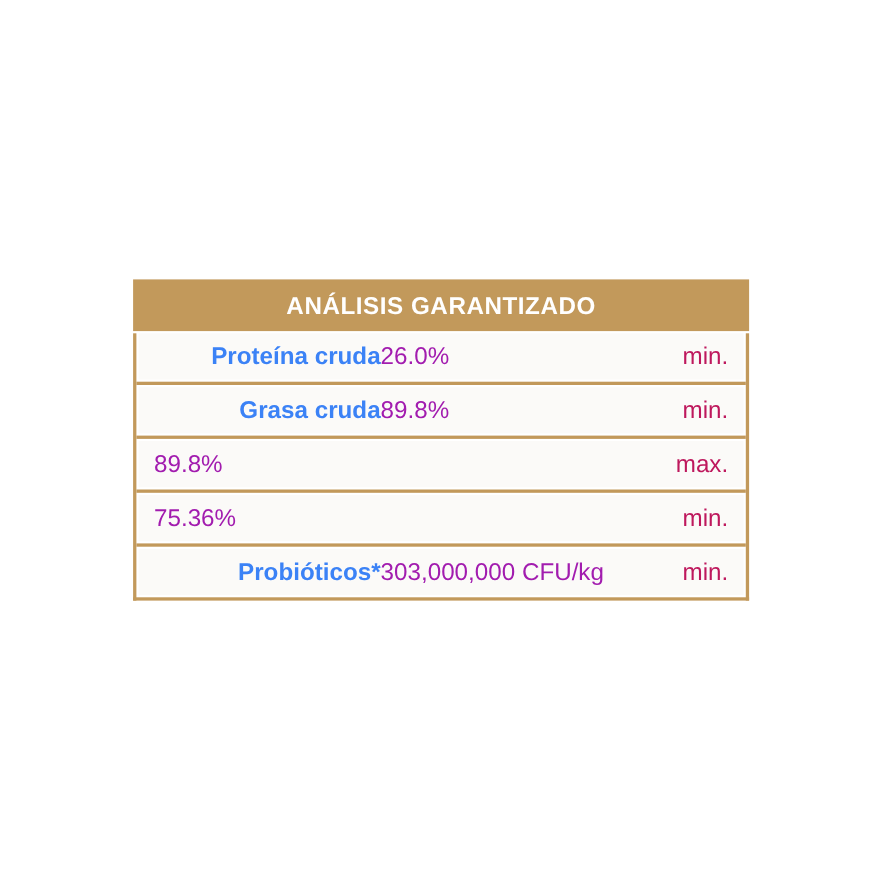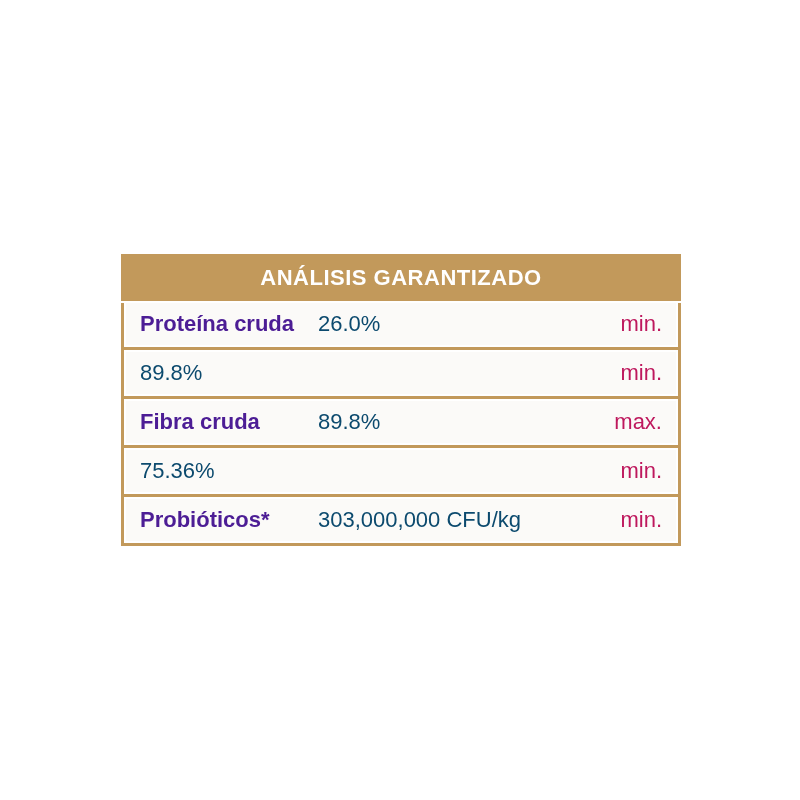--- a/index.html
+++ b/index.html
@@ -13,20 +13,21 @@
     height: 800px;
     background: #ffffff;
     font-family: "Liberation Sans", sans-serif;
     overflow: hidden;
   }
   .ga-table {
     position: absolute;
     left: 121px;
     top: 254px;
     width: 560px;
+    text-align: right;
   }
   .ga-header {
     height: 47px;
     background: #C2995B;
     display: flex;
     align-items: center;
     justify-content: center;
   }
   .ga-title {
     margin: 0;
@@ -53,24 +54,25 @@
     line-height: 1;
     white-space: nowrap;
   }
   .ga-sep {
     height: 3px;
     background: #C2995B;
   }
   .ga-label {
     flex: 0 0 178px;
     font-weight: 700;
-    color: #4c1d95;
+    color: #3b82f6;
+    margin-left: 28px;
   }
   .ga-value {
-    color: #0c4a6e;
+    color: #a21caf;
   }
   .ga-qualifier {
     margin-left: auto;
     color: #be185d;
   }
 </style>
 </head>
 <body>
 
 <div class="stage">
@@ -83,27 +85,27 @@
     <div class="ga-body">
 
       <div class="ga-row">
         <span class="ga-label">Proteína cruda</span>
         <span class="ga-value">26.0%</span>
         <span class="ga-qualifier">min.</span>
       </div>
       <div class="ga-sep"></div>
 
       <div class="ga-row">
+        <span class="ga-label">Grasa cruda</span>
         <span class="ga-value">89.8%</span>
         <span class="ga-qualifier">min.</span>
       </div>
       <div class="ga-sep"></div>
 
       <div class="ga-row">
-        <span class="ga-label">Fibra cruda</span>
         <span class="ga-value">89.8%</span>
         <span class="ga-qualifier">max.</span>
       </div>
       <div class="ga-sep"></div>
 
       <div class="ga-row">
         <span class="ga-value">75.36%</span>
         <span class="ga-qualifier">min.</span>
       </div>
       <div class="ga-sep"></div>

